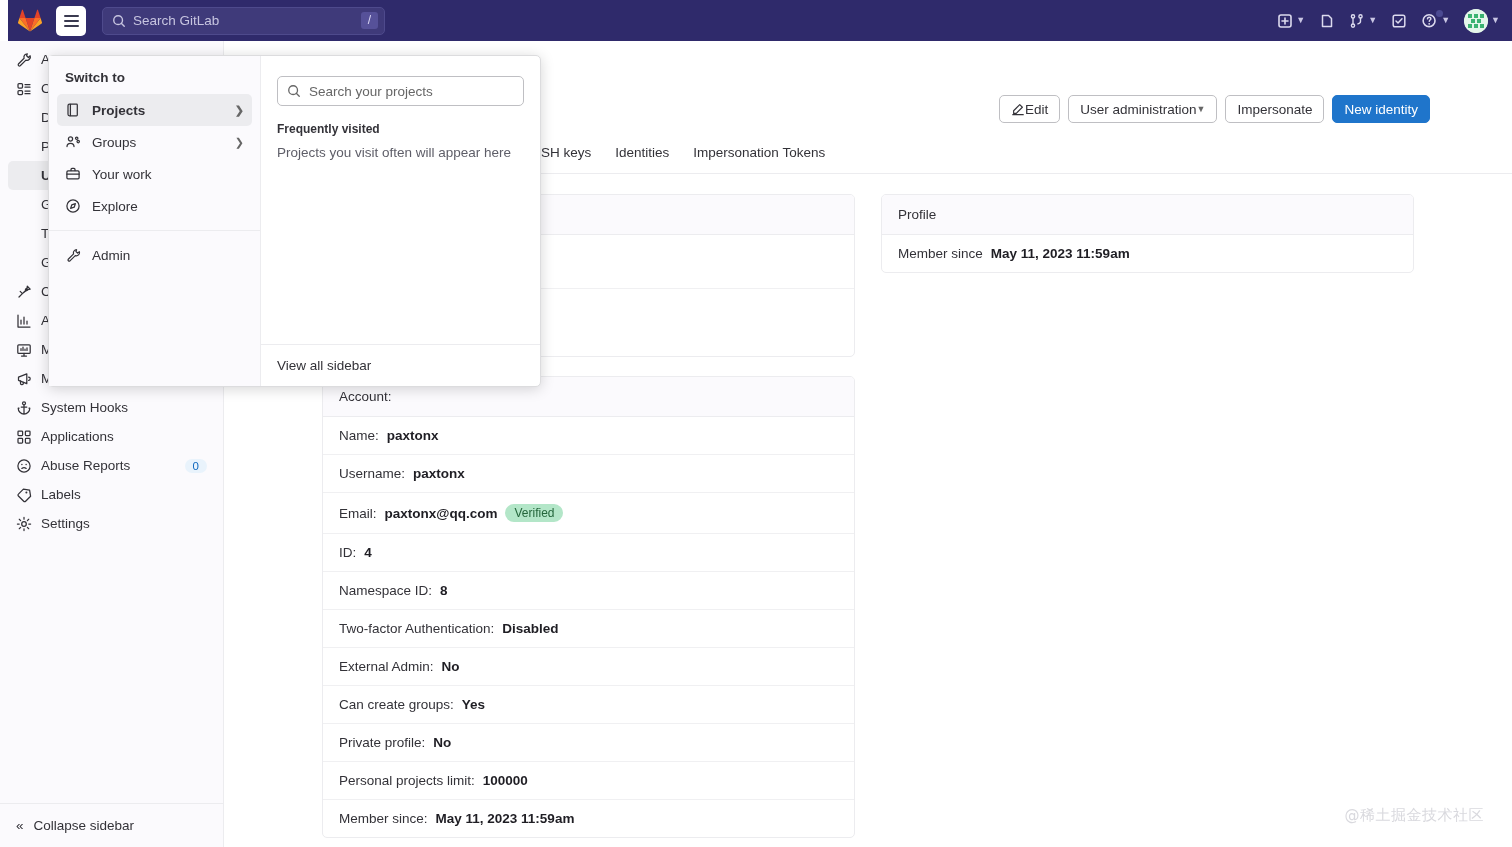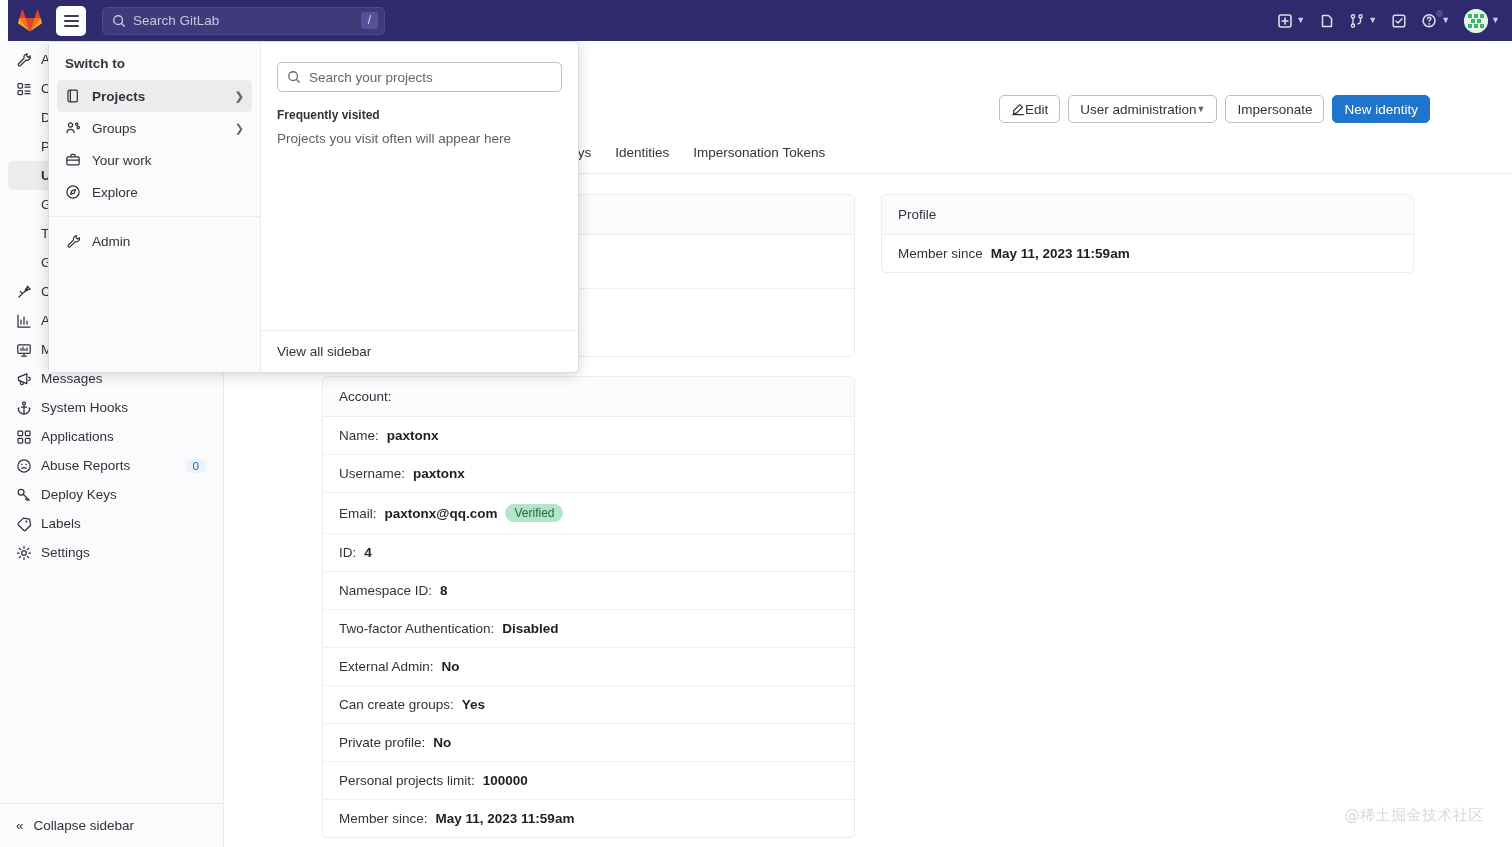--- a/index.html
+++ b/index.html
@@ -120,21 +120,21 @@
   .danger { color: #dd2b0e; font-weight: 700; }
   .pill-verified {
     background: #b3e6c8; color: #24663b; font-size: 12px;
     border-radius: 10px; padding: 2px 9px; line-height: 14px;
   }
   .ghost-card { height: 163px; }
   .ghost-row { height: 54px; border-bottom: 1px solid #f0f0f2; }
 
   
   .dropdown {
-    position: absolute; top: 41px; left: 48px; width: 531px; height: 332px;
+    position: absolute; top: 55px; left: 48px; width: 493px; height: 332px;
     background: #fff; border: 1px solid #dcdcde; border-radius: 5px;
     box-shadow: 0 2px 14px rgba(0,0,0,.17); z-index: 50; display: flex;
   }
   .dd-left {
     width: 212px; border-right: 1px solid #ececef;
     background: #fbfafd; padding: 10px 0 0 0;
   }
   .dd-title {
     font-size: 13.5px; font-weight: 700; color: #333238; padding: 4px 16px 9px;
   }
@@ -359,29 +359,20 @@
         <span class="ic">
           <svg width="16" height="16" viewBox="0 0 16 16" fill="none" stroke="#333238" stroke-width="1.25" stroke-linecap="round" stroke-linejoin="round">
             <circle cx="8" cy="8" r="6.1"></circle>
             <path d="M5.8 10.4c1.3-1 3.1-1 4.4 0"></path>
             <circle cx="5.9" cy="6.4" r=".75" fill="#333238" stroke="none"></circle>
             <circle cx="10.1" cy="6.4" r=".75" fill="#333238" stroke="none"></circle>
           </svg>
         </span>
         <span>Abuse Reports</span>
         <span class="side-badge">0</span>
-      </div>
-      <div class="side-item">
-        <span class="ic">
-          <svg width="16" height="16" viewBox="0 0 16 16" fill="none" stroke="#333238" stroke-width="1.25" stroke-linecap="round" stroke-linejoin="round">
-            <circle cx="5.1" cy="5.2" r="2.9"></circle>
-            <path d="M7.2 7.3 13.2 13.3M10.9 11l-1.3 1.4M12.2 12.2 11 13.5"></path>
-          </svg>
-        </span>
-        <span>Deploy Keys</span>
       </div>
       <div class="side-item">
         <span class="ic">
           <svg width="16" height="16" viewBox="0 0 16 16" fill="none" stroke="#333238" stroke-width="1.25" stroke-linecap="round" stroke-linejoin="round">
             <path d="M2.4 7.1 7.4 2.1l6.2 1 1 6.2-5 5a1.3 1.3 0 0 1-1.9 0L2.4 9a1.3 1.3 0 0 1 0-1.9z"></path>
             <circle cx="10.4" cy="5.6" r="1" fill="#333238" stroke="none"></circle>
           </svg>
         </span>
         <span>Labels</span>
       </div>

